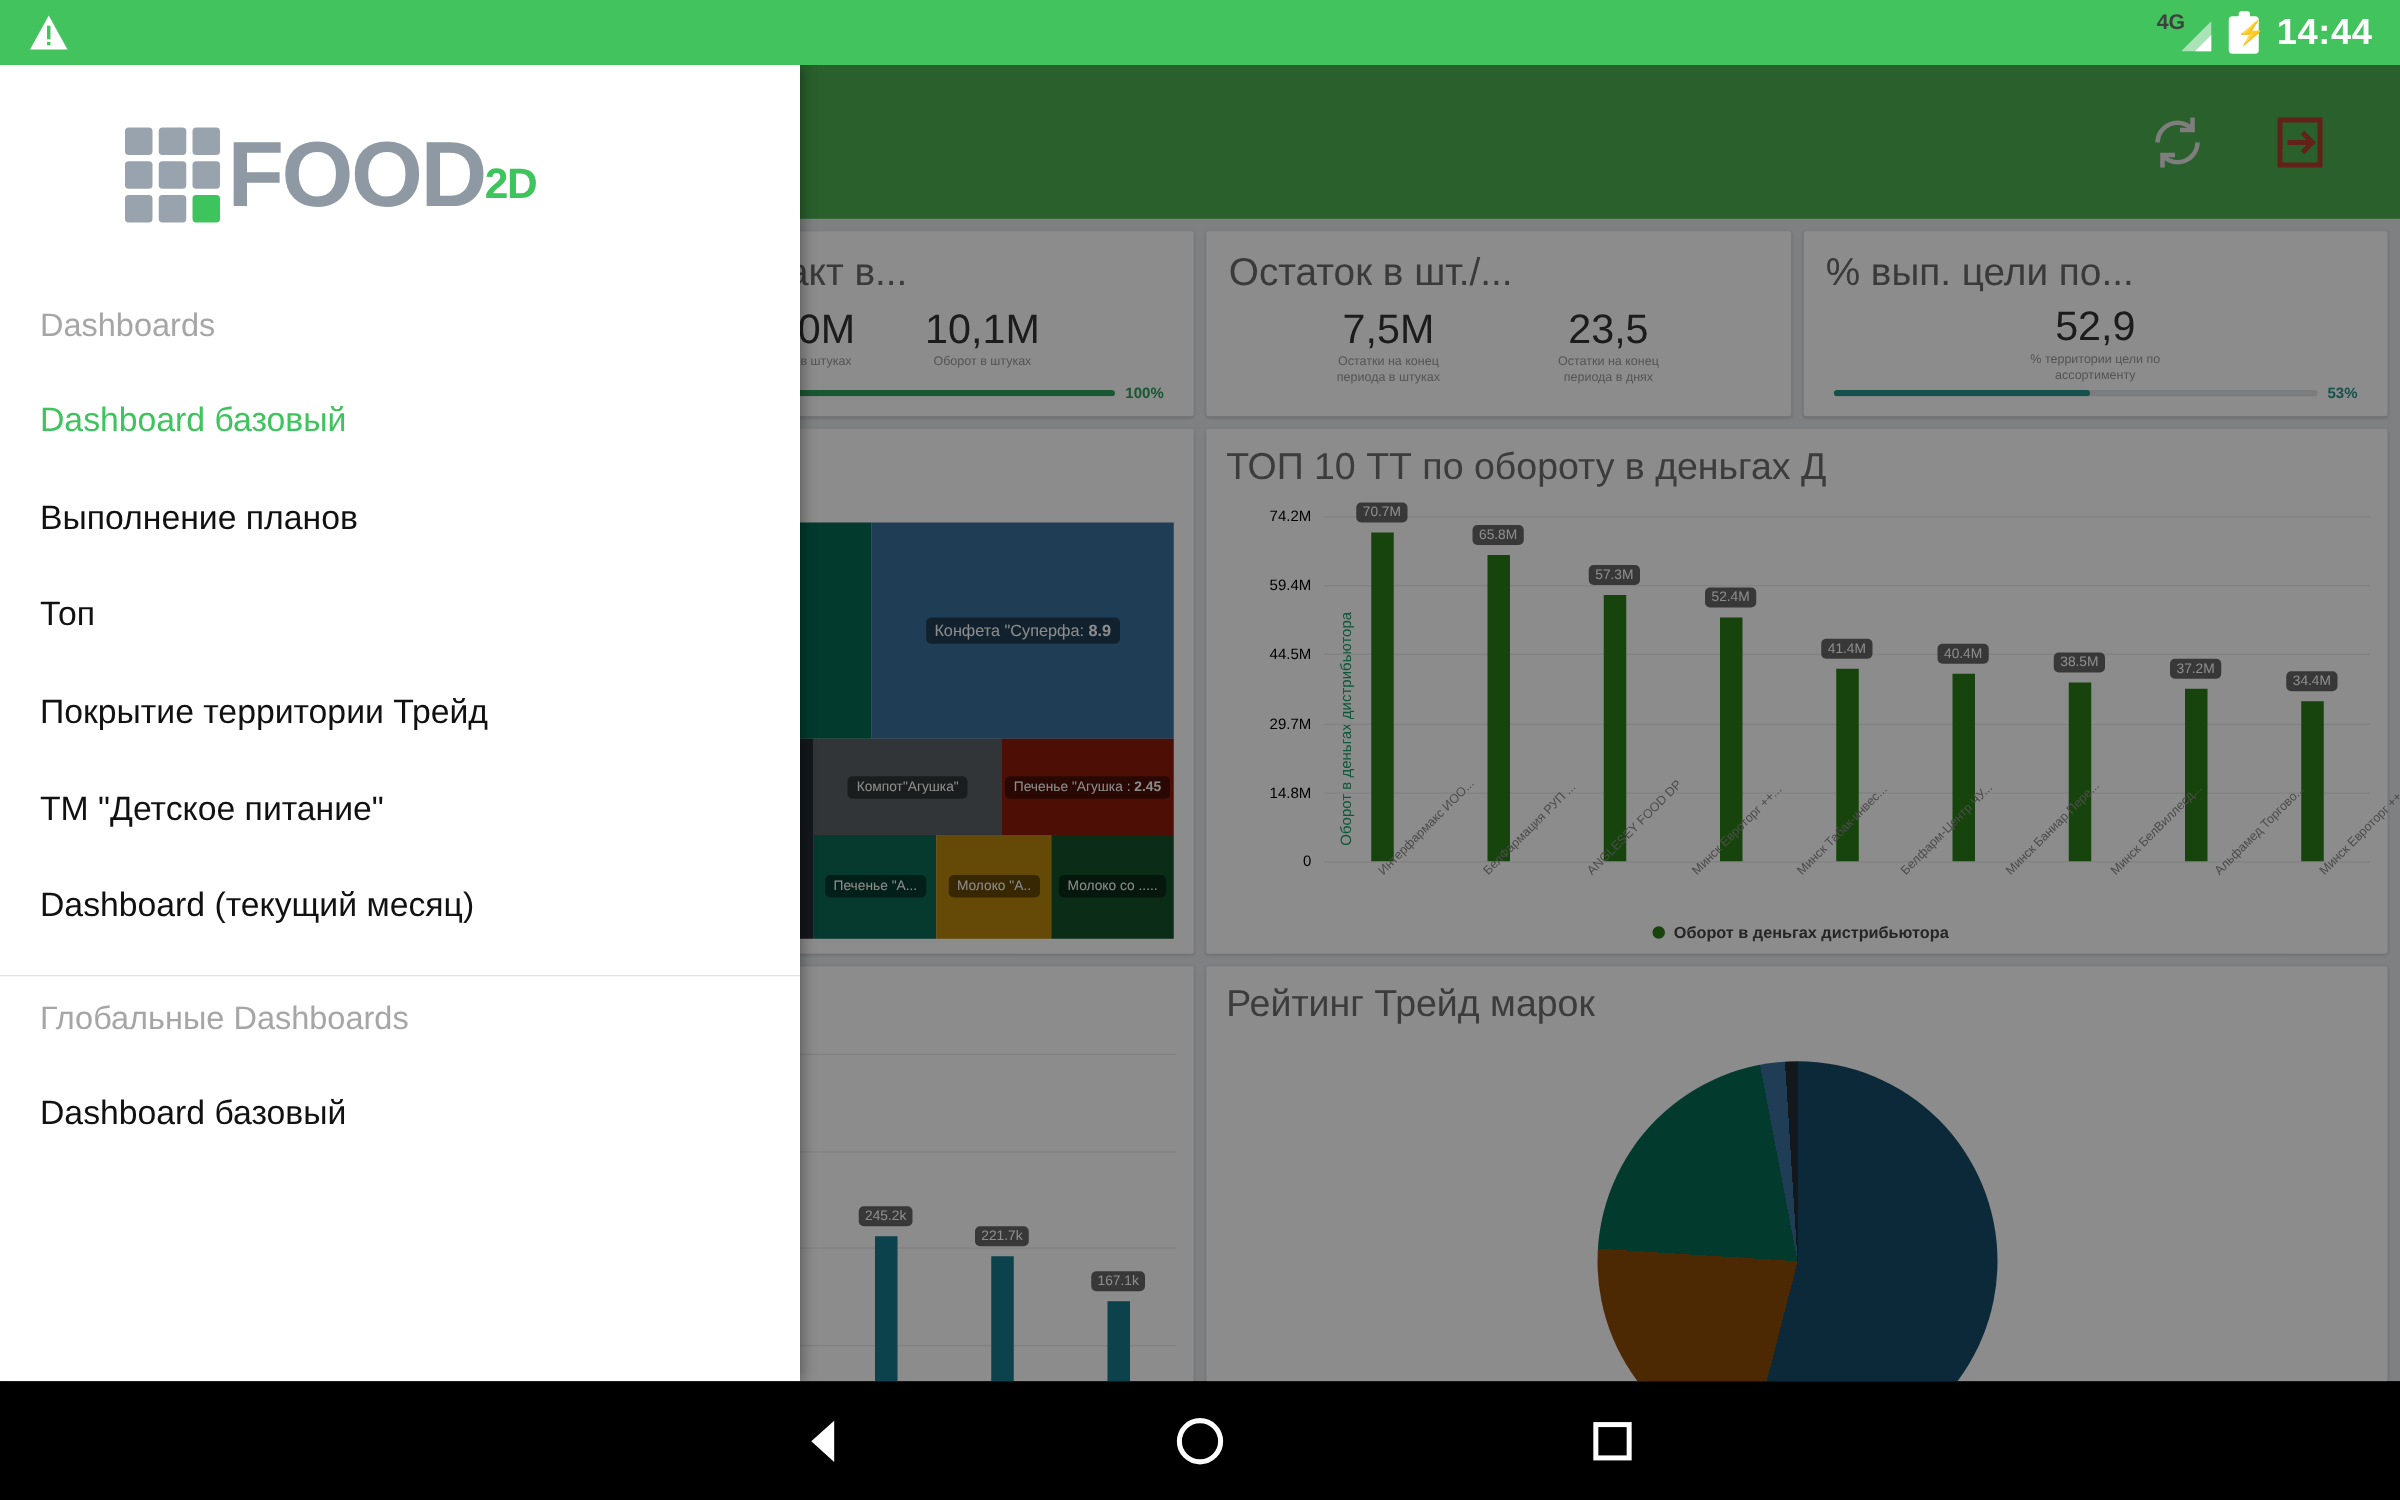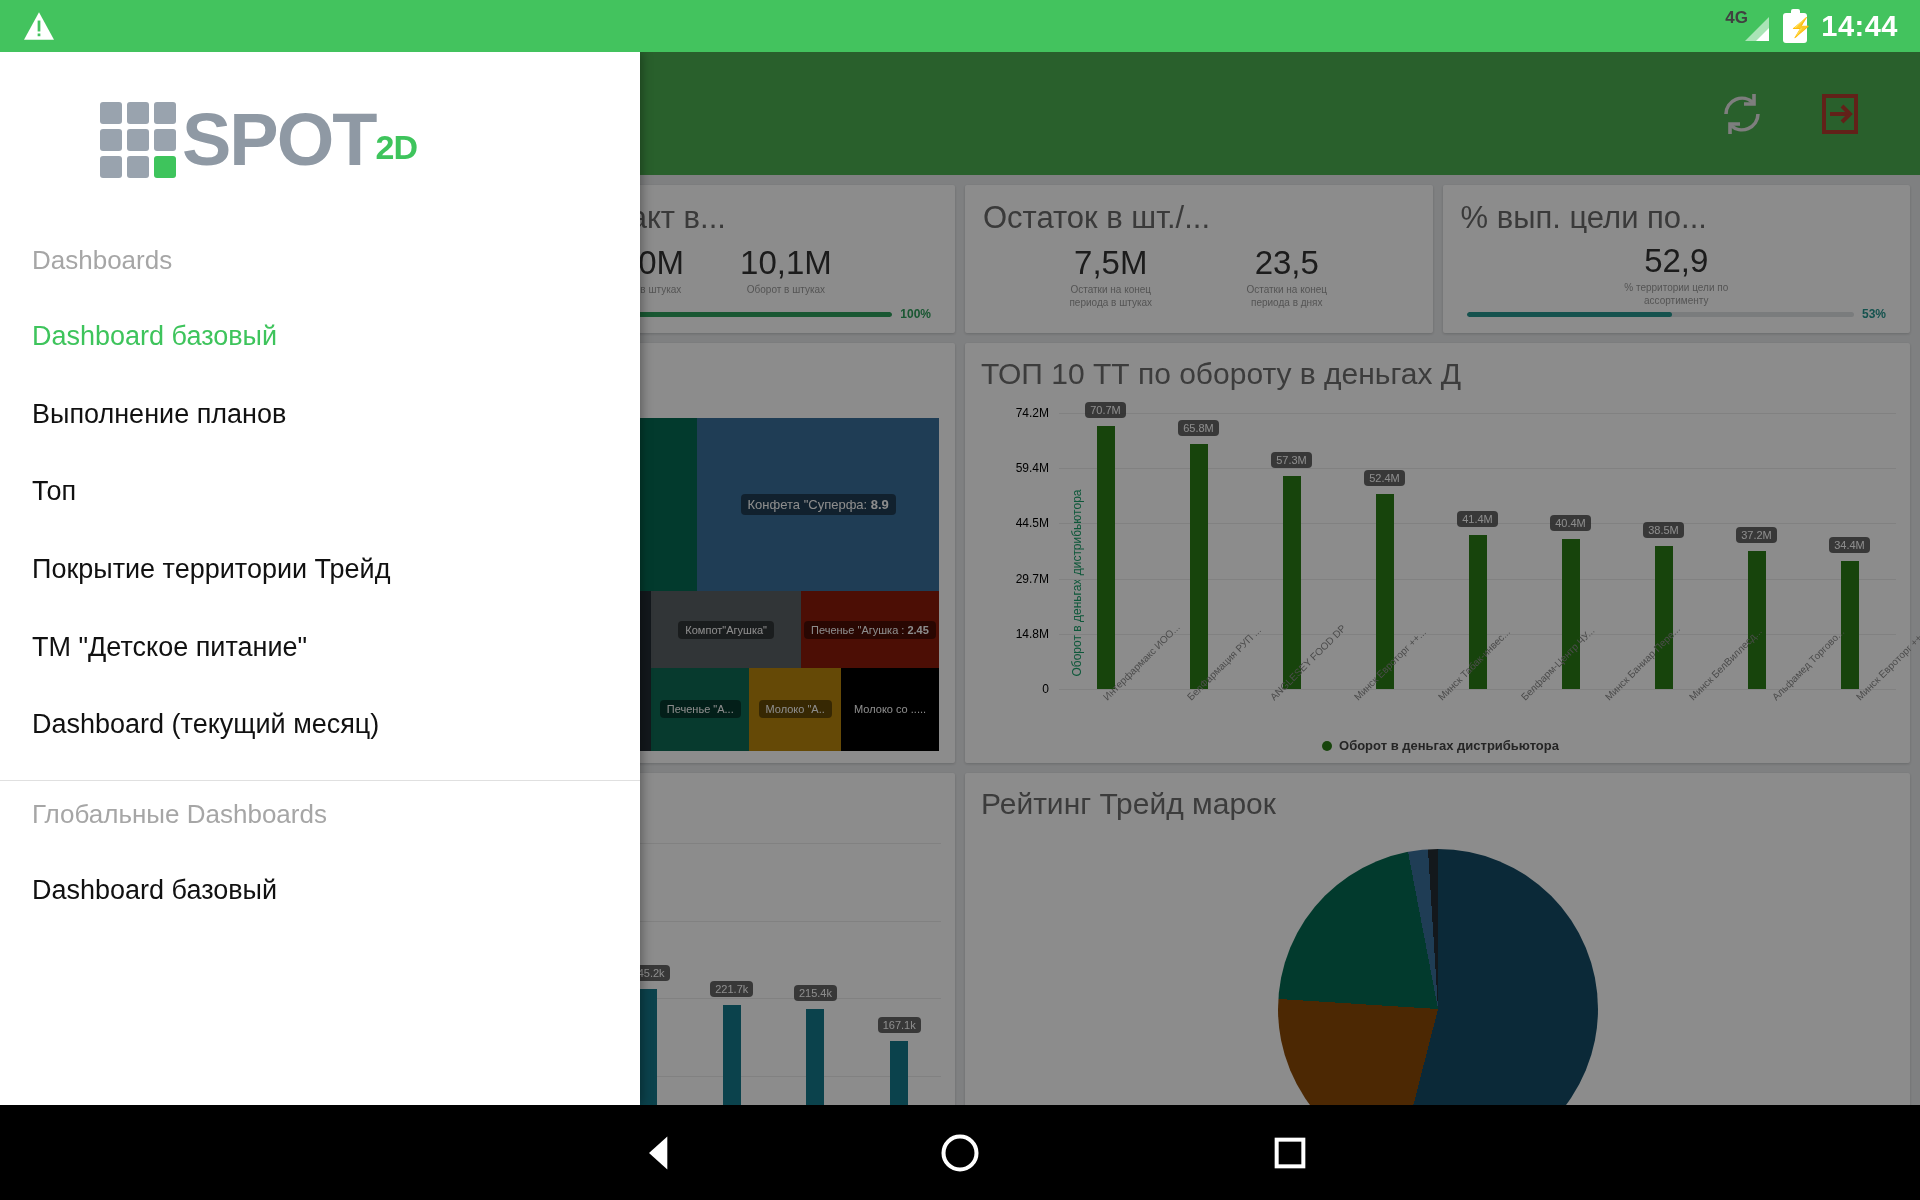--- a/index.html
+++ b/index.html
@@ -326,21 +326,21 @@
                         <span class="tm-label" style="font-size: 11px;">Печенье "Агушка : <b>2.45</b></span>
                       </div>
                     </div>
                     <div style="display: flex; height: 52%;">
                       <div class="tm-tile" style="width: 34%; height: 100%; background: rgb(13, 107, 84);">
                         <span class="tm-label" style="font-size: 11px;">Печенье "А...</span>
                       </div>
                       <div class="tm-tile" style="width: 32%; height: 100%; background: rgb(184, 134, 11);">
                         <span class="tm-label" style="font-size: 11px;">Молоко "А..</span>
                       </div>
-                      <div class="tm-tile" style="width: 34%; height: 100%; background: #000000;">
+                      <div class="tm-tile" style="width: 34%; height: 100%; background: #14532d;">
                         <span class="tm-label" style="font-size: 11px;">Молоко со .....</span>
                       </div>
                     </div>
                   </div>
                 </div>
               </div>
             </div>
         </div>
         <div class="chart-card h1">
           <div class="chart-title">ТОП 10 ТТ по обороту в деньгах Д</div>
@@ -481,24 +481,20 @@
                     <div class="bar" style="height: 72.2894%; background: rgb(21, 121, 138);"></div>
                     <span class="bar-lbl" style="bottom: 72.2894%;">334.7k</span>
                   </div>
                   <div class="bar-slot">
                     <div class="bar" style="height: 52.959%; background: rgb(21, 121, 138);"></div>
                     <span class="bar-lbl" style="bottom: 52.959%;">245.2k</span>
                   </div>
                   <div class="bar-slot">
                     <div class="bar" style="height: 47.8834%; background: rgb(21, 121, 138);"></div>
                     <span class="bar-lbl" style="bottom: 47.8834%;">221.7k</span>
-                  </div>
-                  <div class="bar-slot">
-                    <div class="bar" style="height: 46.5227%; background: rgb(21, 121, 138);"></div>
-                    <span class="bar-lbl" style="bottom: 46.5227%;">215.4k</span>
                   </div>
                   <div class="bar-slot">
                     <div class="bar" style="height: 36.0907%; background: rgb(21, 121, 138);"></div>
                     <span class="bar-lbl" style="bottom: 36.0907%;">167.1k</span>
                   </div>
                 </div>
               </div>
           </div>
         </div>
         <div class="chart-card h2">
@@ -521,21 +517,21 @@
           <span class="logo-cell"></span>
           <span class="logo-cell"></span>
         <span class="logo-cell"></span>
           <span class="logo-cell"></span>
           <span class="logo-cell"></span>
         <span class="logo-cell"></span>
           <span class="logo-cell"></span>
           <span class="logo-cell accent"></span>
       </div>
       <div>
-        <span class="logo-word">SPOT</span><span class="logo-sup">2D</span>
+        <span class="logo-word">FOOD</span><span class="logo-sup">2D</span>
       </div>
     </div>
 
     <div id="drawer-nav">
         <div class="nav-section">Dashboards</div>
         <div class="nav-item active">Dashboard базовый</div>
         <div class="nav-item">Выполнение планов</div>
         <div class="nav-item">Топ</div>
         <div class="nav-item">Покрытие территории Трейд</div>
         <div class="nav-item">ТМ "Детское питание"</div>

